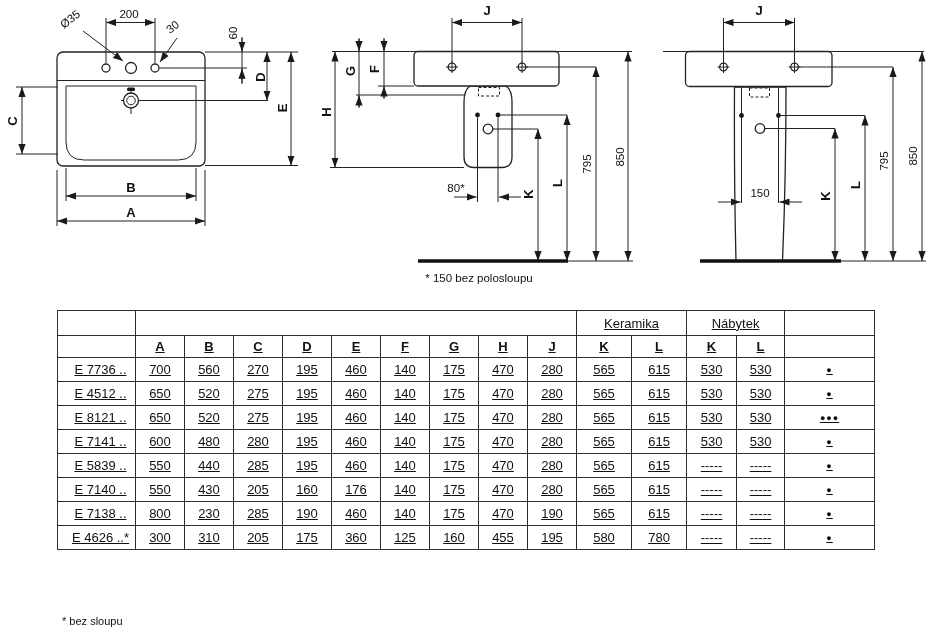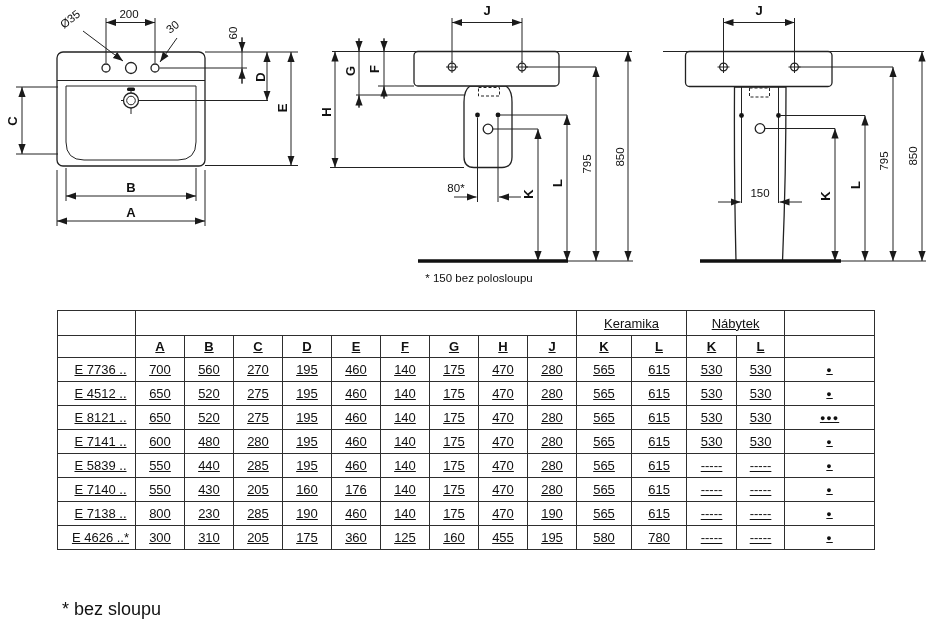--- a/index.html
+++ b/index.html
@@ -16,21 +16,21 @@
   .floorthick{stroke:#111;stroke-width:3.5;fill:none;}
   table{border-collapse:collapse;table-layout:fixed;width:817px;background:#fff;text-decoration:underline;}
   td,th{border:1px solid #2e2e2e;text-align:center;vertical-align:middle;
         font-size:13px;font-weight:normal;padding:0;overflow:hidden;white-space:nowrap;}
   thead tr.group th{height:24px;font-size:13px;}
   thead tr.cols th{height:21px;font-weight:bold;}
   tbody tr td{height:23px;}
   td.model{text-align:center;padding-left:8px;}
   td.marker{font-size:9px;letter-spacing:1px;}
   #dim-table{position:absolute;left:57px;top:310px;}
-  #footnote{position:absolute;left:62px;top:599px;font-size:18px;}
+  #footnote{position:absolute;left:62px;top:615px;font-size:11px;}
 </style>
 </head>
 <body>
 
 <div id="stage">
 
 <svg width="927" height="300" viewBox="0 0 927 300">
   <defs>
     <marker id="ae" markerUnits="userSpaceOnUse" markerWidth="11" markerHeight="10" refX="10" refY="5" orient="auto">
       <path d="M0,1.4 L10,5 L0,8.6 Z" fill="#1a1a1a"></path>

